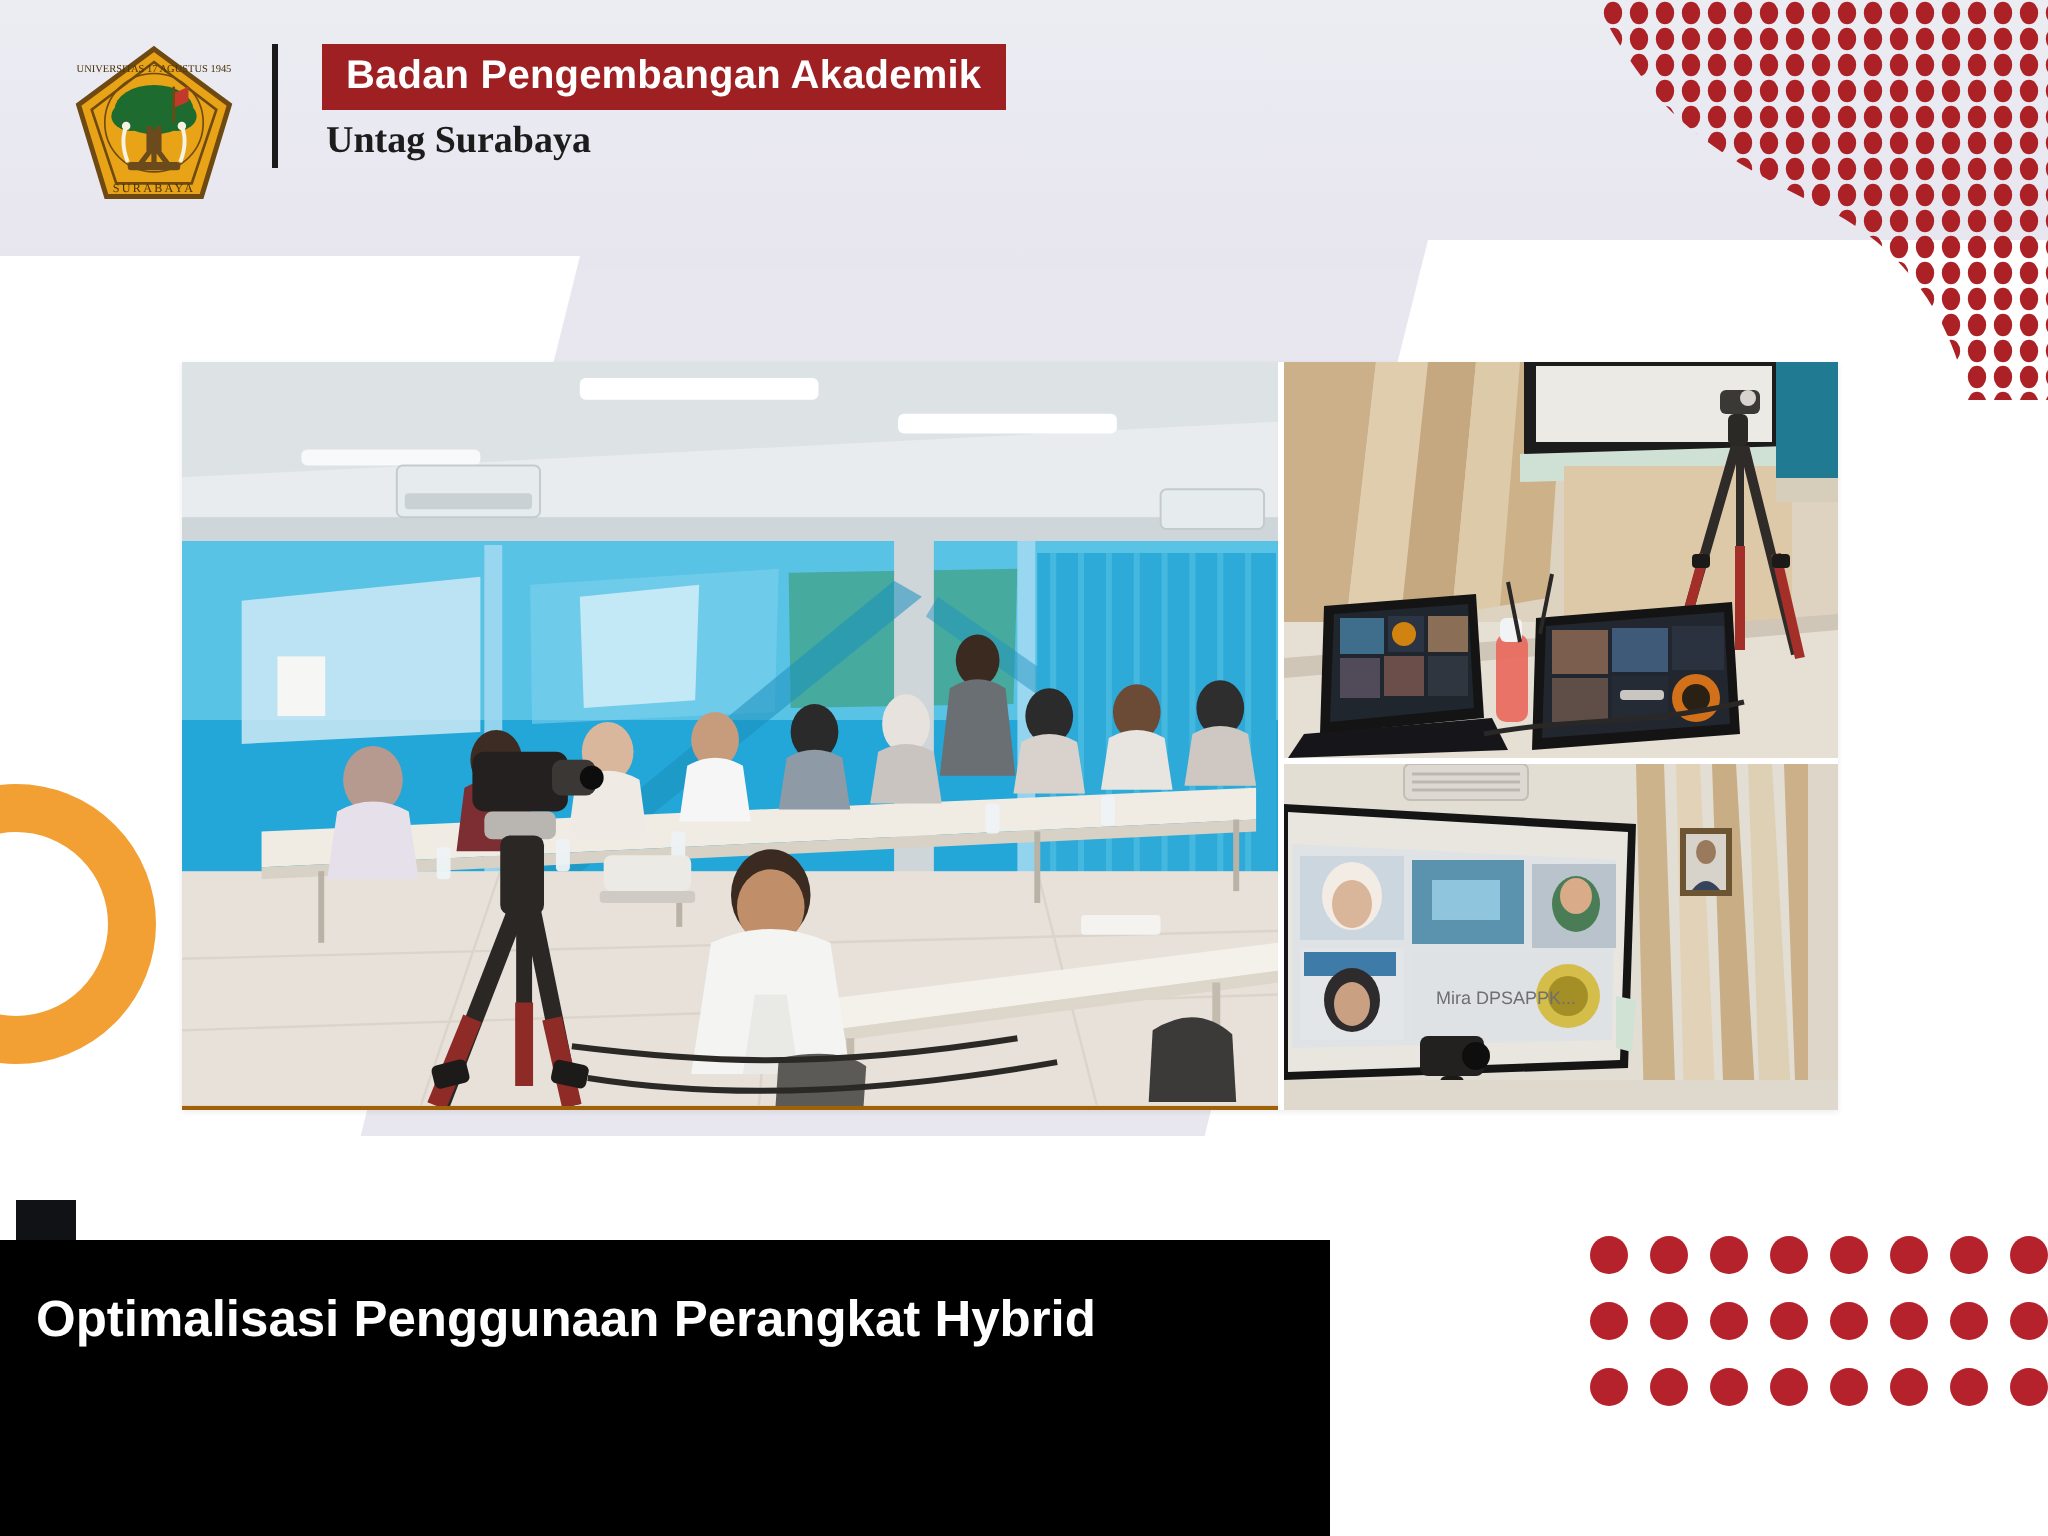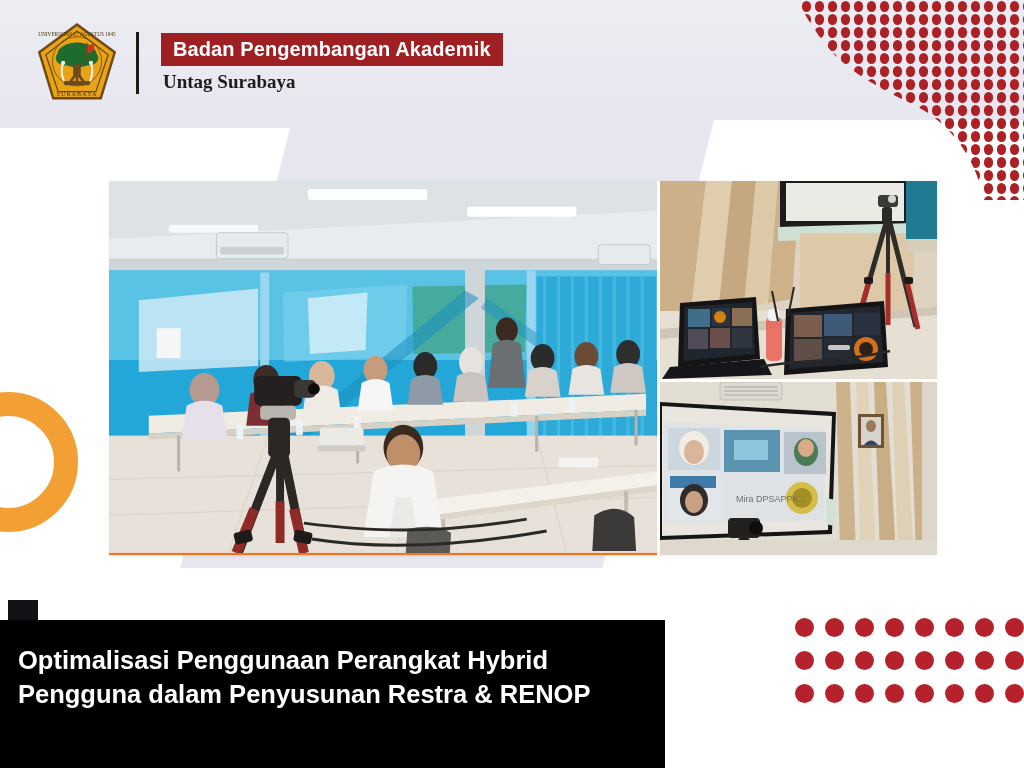--- a/index.html
+++ b/index.html
@@ -53,41 +53,41 @@
 
   
   .dotgrid {
     position:absolute; left:795px; top:618px;
     display:grid; grid-template-columns:repeat(8,30px); grid-auto-rows:33px;
   }
   .dotgrid i { display:block; width:19px; height:19px; border-radius:50%; background:#b5222b; }
 
   
   .hdr { position:absolute; left:0; top:0; width:100%; height:128px; }
-  .hdr-inner { position:absolute; left:36px; top:22px; display:flex; align-items:center; }
+  .hdr-inner { position:absolute; left:36px; top:22px; display:flex; }
 
   .crest { width:82px; height:82px; position:relative; flex:0 0 auto; }
   .crest svg { display:block; }
 
   .hdr-divider { width:3px; height:62px; background:#1a1a1a; margin:0 22px 0 18px; }
 
   .hdr-text { display:flex; flex-direction:column; gap:6px; }
   .badge-red {
     display:inline-block; background:#9e2023; color:#ffffff;
     font-size:20px; font-weight:bold; letter-spacing:.1px;
     padding:5px 12px 6px 12px; align-self:flex-start; line-height:1.12;
   }
   .sub-dark {
     color:#1c1c1c; font-size:19px; font-weight:bold; padding-left:2px; line-height:1.1;font-family:Liberation Serif, serif;
   }
 
   
   .collage {
-    position:absolute; left:109px; top:181px; width:828px; height:374px;
-    display:flex; background:#f97316; overflow:hidden;
+    position:absolute; left:91px; top:181px; width:828px; height:374px;
+    display:flex; background:#a16207; overflow:hidden;
     box-shadow:0 1px 3px rgba(0,0,0,.08);
   }
   .col-left { width:551px; height:100%; position:relative; overflow:hidden; }
   .col-right { width:277px; height:100%; display:flex; flex-direction:column; }
   .cell-tr { height:198px; position:relative; overflow:hidden; }
   .cell-br { height:176px; position:relative; overflow:hidden; border-top:3px solid #fff; }
   .col-left { border-right:3px solid #fff; }
 
   .ph { position:absolute; inset:0; }
 
@@ -484,17 +484,16 @@
         </svg>
       </div>
 
     </div>
   </div>
 
   <div class="black-square"></div>
   <div class="banner">
     <div class="banner-text">
       <span>Optimalisasi Penggunaan Perangkat Hybrid</span>
-      <span style="text-align:left;">Pengguna dalam Penyusunan Restra &amp; RENOP</span>
     </div>
   </div>
 
 </div>
 
 </body></html>

